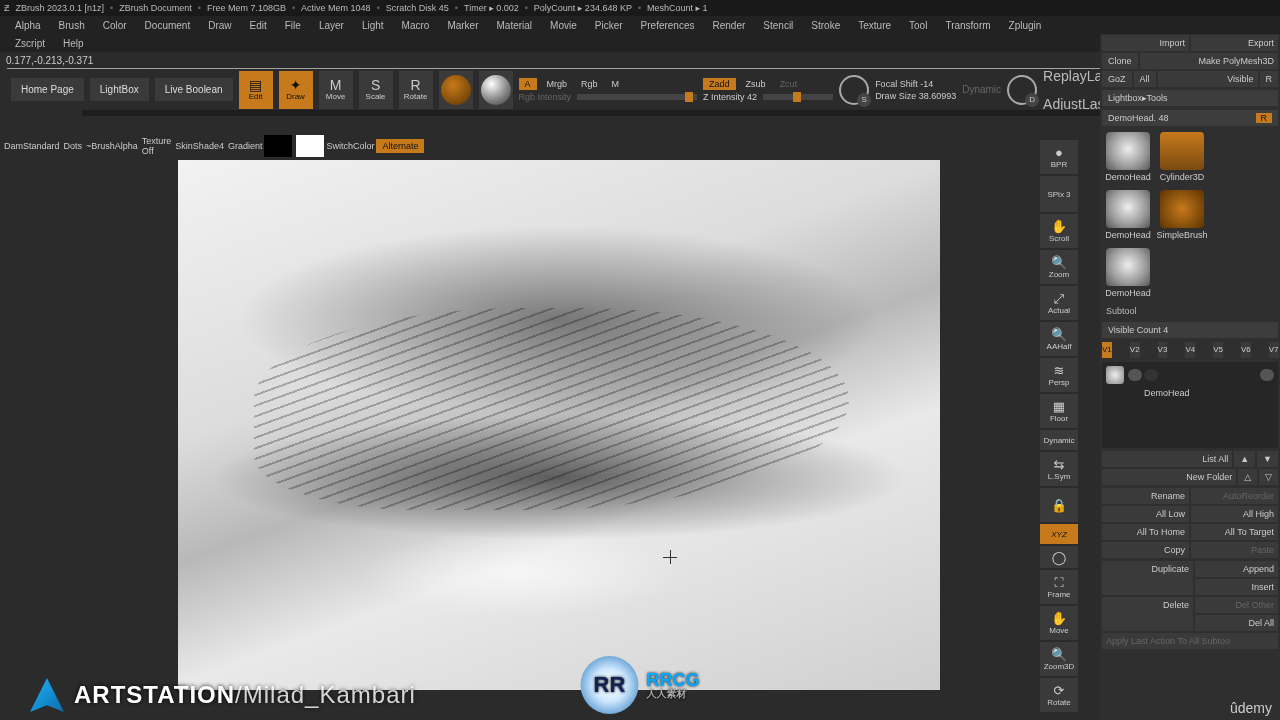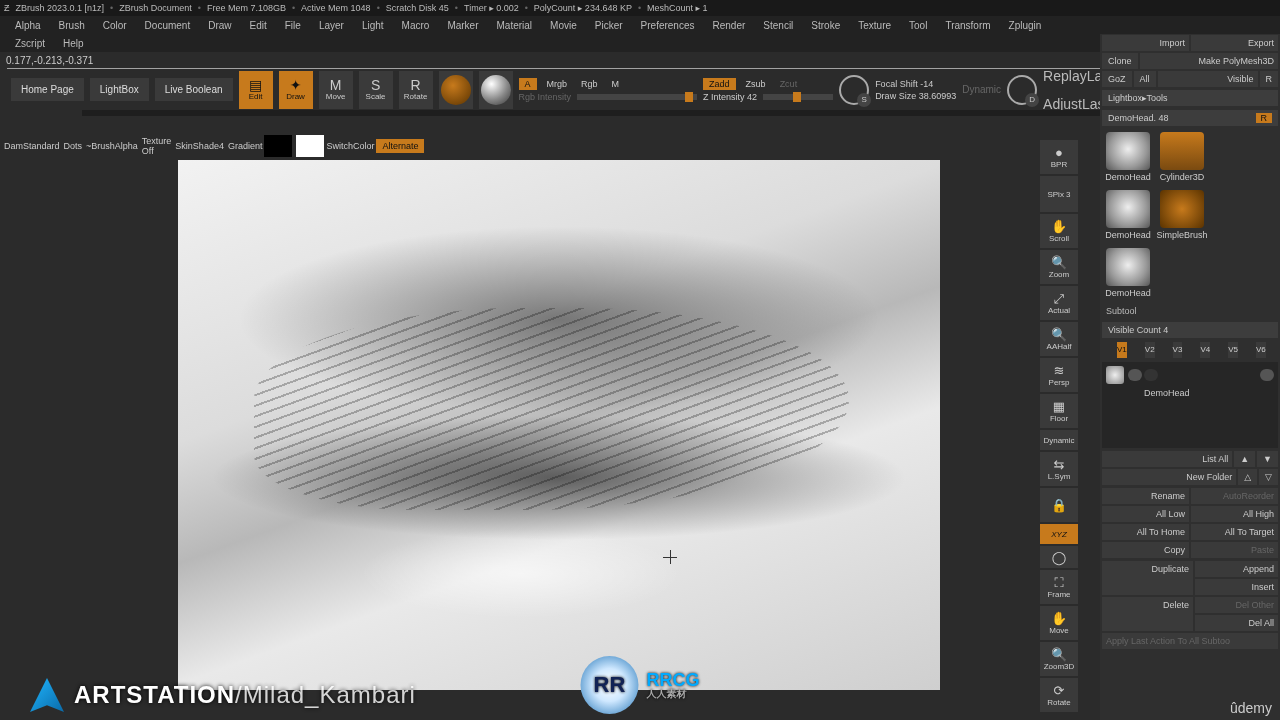--- a/index.html
+++ b/index.html
@@ -97,21 +97,21 @@
   .rp-btn.small { flex:0 0 auto; padding:3px 6px; }
   .rp-header { background:#3d3d3d; padding:3px 6px; margin:2px; display:flex; justify-content:space-between; align-items:center; }
   .rp-thumbs { display:flex; gap:6px; padding:4px; }
   .rp-thumb { width:48px; display:flex; flex-direction:column; align-items:center; gap:2px; }
   .rp-thumb .img { width:44px; height:38px; background:#444; border-radius:4px; }
   .rp-thumb .img.head { background:radial-gradient(circle at 50% 45%,#eee,#999 60%,#555); }
   .rp-thumb .img.cyl { background:linear-gradient(#c77a1c,#7a4a10); }
   .rp-thumb .img.brush { background:radial-gradient(circle,#c77a1c,#5a3300); }
   .rp-thumb .img.small-head { background:radial-gradient(circle at 50% 45%,#eee,#999 60%,#555); }
   .subtool-list { background:#262626; margin:2px; padding:2px; height:86px; }
-  .vrow { display:flex; padding:2px; gap:18px;margin-left:15px; }
+  .vrow { display:flex; padding:2px; gap:18px; }
   .vbtn { width:18px; height:16px; background:#3a3a3a; text-align:center; font-size:8px; line-height:16px; }
   .vbtn.active { background:#c77a1c; color:#111; }
   .st-item { display:flex; align-items:center; gap:4px; padding:2px; }
   .st-item .eye { width:14px; height:12px; background:#555; border-radius:6px; }
   .st-item .mini { width:18px; height:18px; background:radial-gradient(circle,#eee,#888); border-radius:3px; }
   .grid-btns { display:grid; grid-template-columns:1fr 1fr; gap:2px; padding:2px; }
   .dim { color:#666; }
   .section-title { padding:4px 6px; color:#bbb; }
   .orange-slider-under-toolbar { height:6px; background:#1e1e1e; position:relative; }
   .orange-slider-under-toolbar .k { position:absolute; right:130px; top:0; width:18px; height:6px; background:#c77a1c; }

